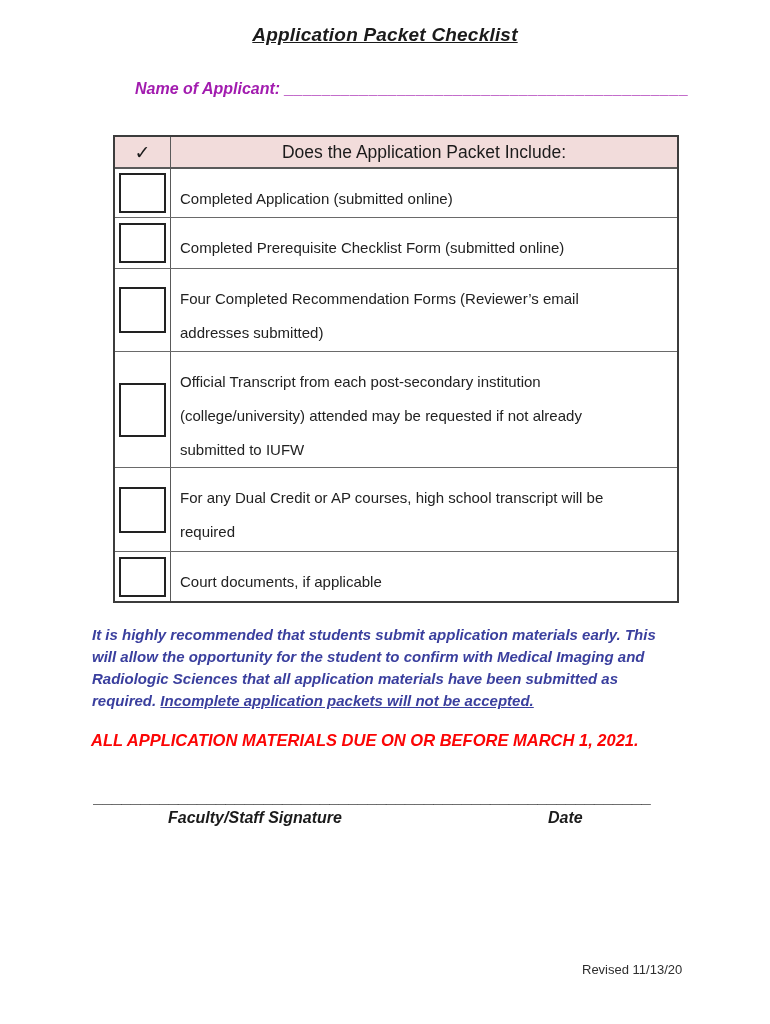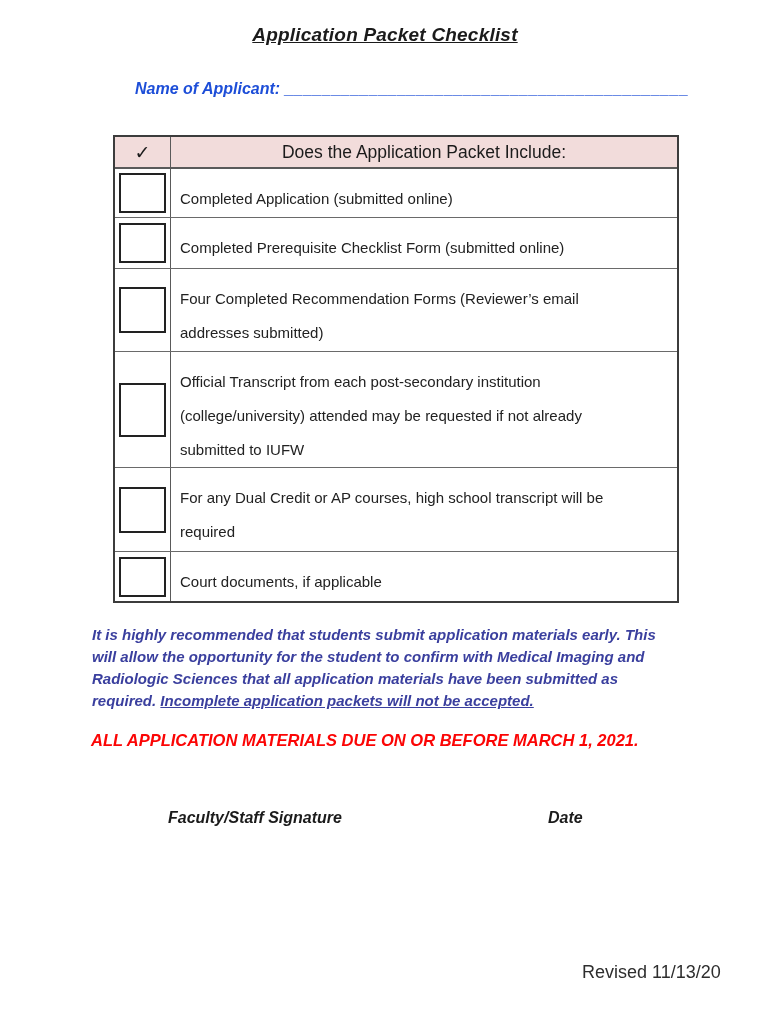--- a/index.html
+++ b/index.html
@@ -33,21 +33,21 @@
   }
 
   
   .name-row {
     position: absolute;
     top: 80px;
     left: 135px;
     font-size: 16px;
     font-weight: bold;
     font-style: italic;
-    color: #1d4ed8;
+    color: #a21caf;
     white-space: nowrap;
   }
   .name-blank {
     letter-spacing: 0.5px;
   }
 
   
   .check-table {
     position: absolute;
     top: 135px;
@@ -174,21 +174,21 @@
     color: #1b1b1b;
   }
   .sig-label.faculty { left: 168px; font-style: italic; }
   .sig-label.date { left: 548px; }
 
   
   .revised-note {
     position: absolute;
     top: 962px;
     left: 582px;
-    font-size: 18px;
+    font-size: 13px;
     color: #2e2e2e;
   }
 </style>
 </head>
 <body>
 
 <div class="page">
 
   <div class="doc-title">Application Packet Checklist</div>
 
@@ -264,18 +264,19 @@
   </div>
   </div>
 
   <div class="blue-note"><span>It is highly recommended that students submit application materials early.  This
 will allow the opportunity for the student to confirm with Medical Imaging and
 Radiologic Sciences that all application materials have been submitted as
 required.  </span><span class="underlined">Incomplete application packets will not be accepted.</span></div>
 
   <div class="deadline">ALL APPLICATION MATERIALS DUE ON OR BEFORE MARCH 1, 2021.</div>
 
+  <div class="sig-line">___________________________________________________________</div>
   <div class="sig-label faculty">Faculty/Staff Signature</div>
   <div class="sig-label date">Date</div>
 
   <div class="revised-note">Revised 11/13/20</div>
 
 </div>
 
 </body></html>

